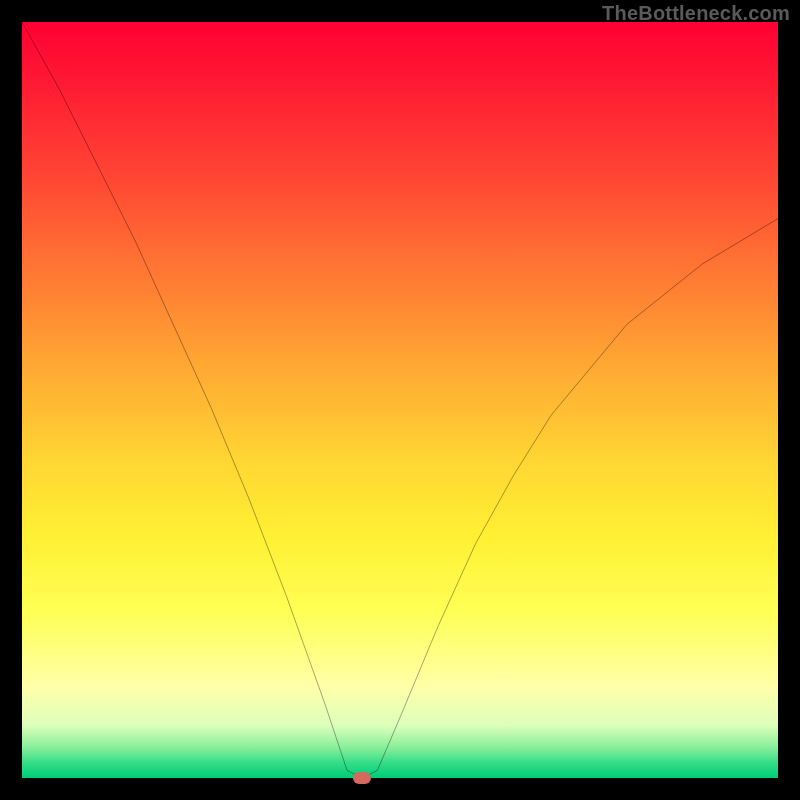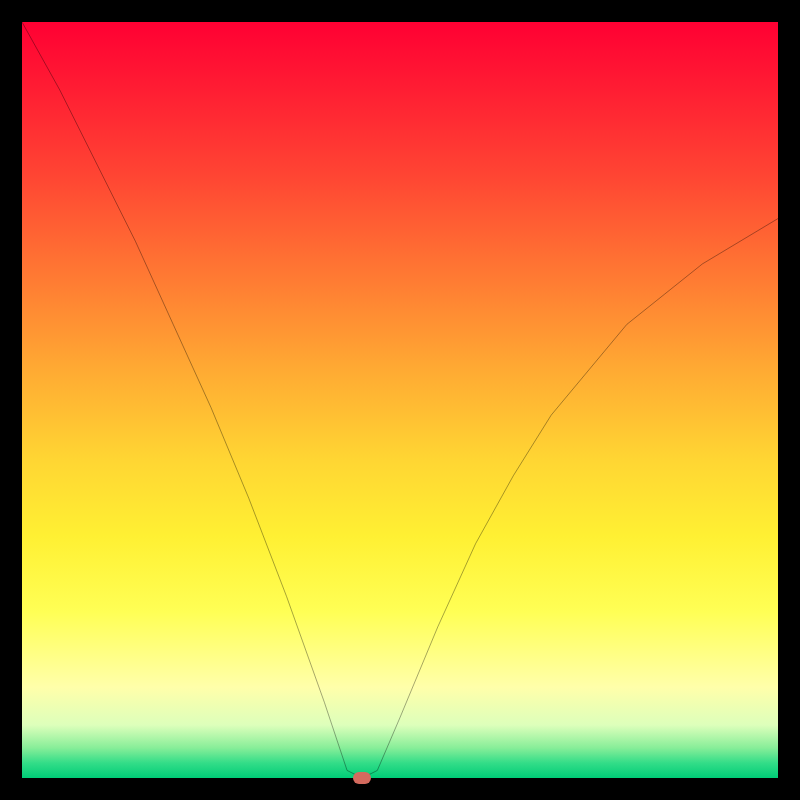--- a/index.html
+++ b/index.html
@@ -72,13 +72,14 @@
 
 <div class="frame">
   <div class="plot"></div>
 
   <svg class="curve" viewBox="0 0 100 100" preserveAspectRatio="none">
     <path id="curve-path" d="M0.00 0.00 L5.00 9.00 L10.00 19.00 L15.00 29.00 L20.00 40.00 L25.00 51.00 L30.00 63.00 L35.00 76.00 L40.00 90.00 L43.00 99.00 L45.00 100.00 L47.00 99.00 L50.00 92.00 L55.00 80.00 L60.00 69.00 L65.00 60.00 L70.00 52.00 L75.00 46.00 L80.00 40.00 L85.00 36.00 L90.00 32.00 L95.00 29.00 L100.00 26.00" fill="none" stroke="#000" stroke-width="0.35" vector-effect="non-scaling-stroke"></path>
   </svg>
 
   <div class="marker" id="min-marker" style="left: 362.2px; top: 778px; background: rgb(212, 106, 94);"></div>
 
+  <div class="watermark">TheBottleneck.com</div>
 </div>
 
 </body></html>

